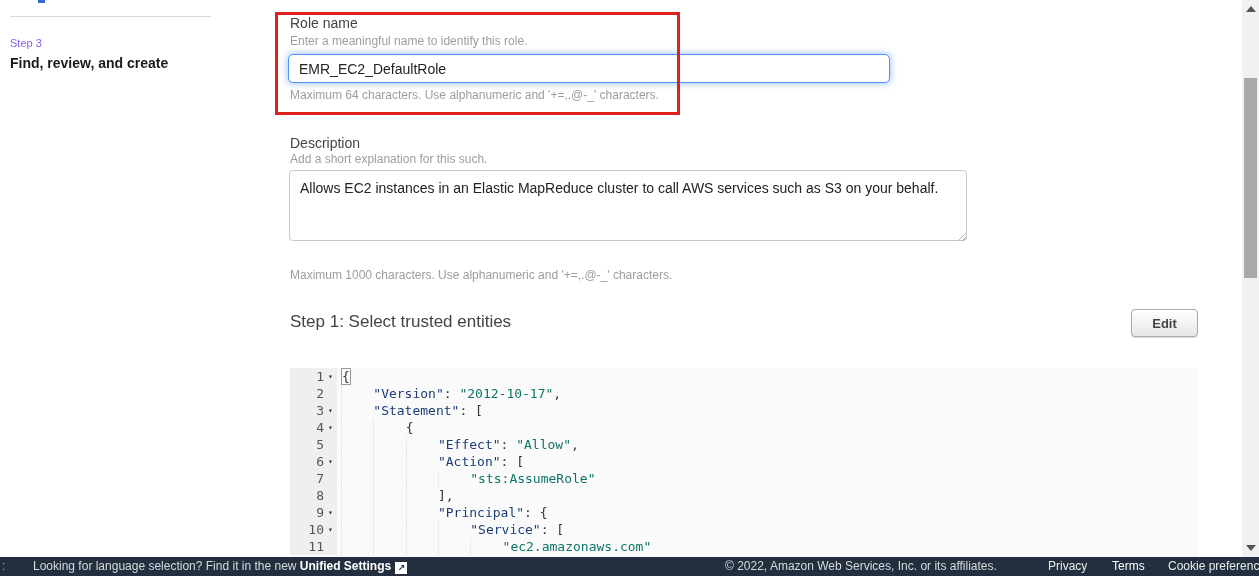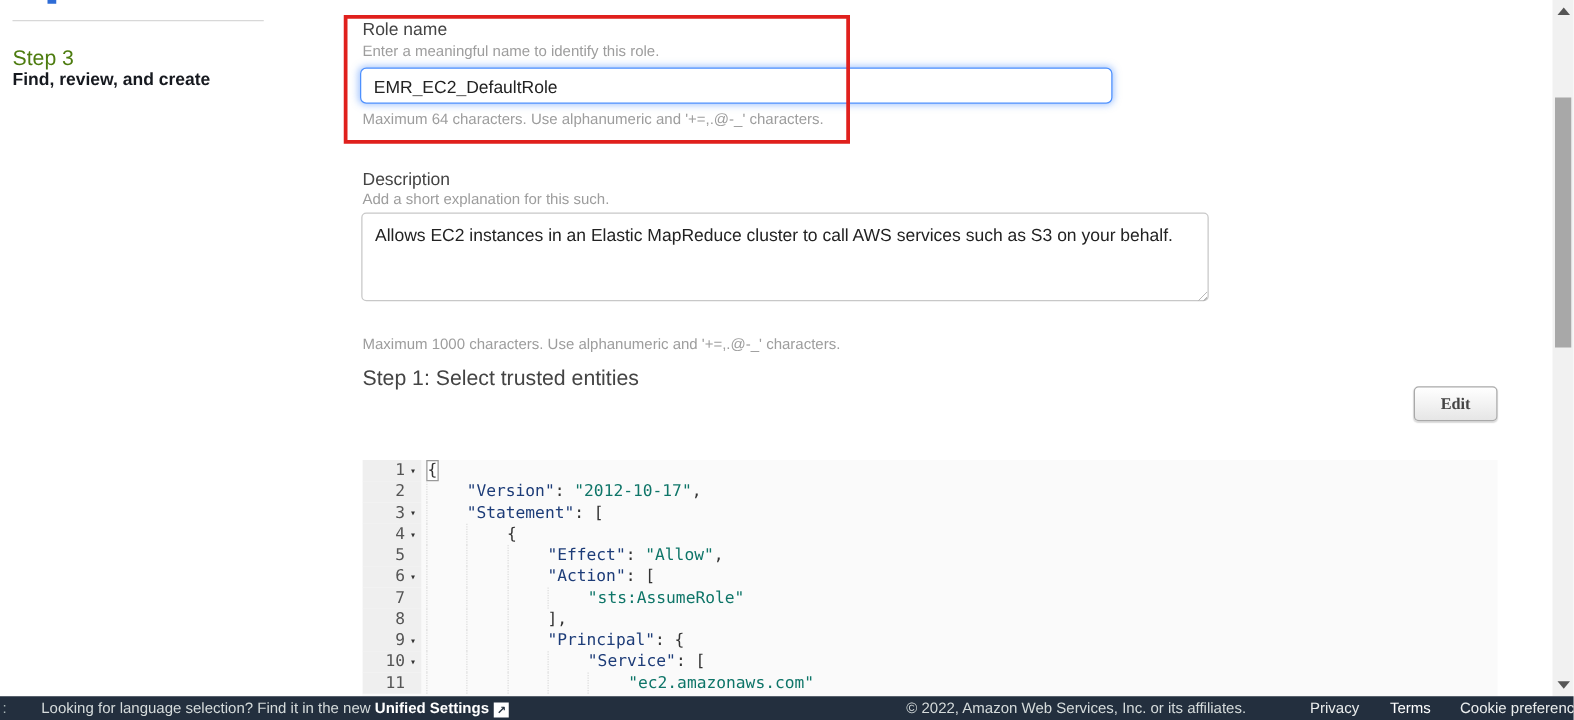--- a/index.html
+++ b/index.html
@@ -4,21 +4,21 @@
 <style>
   * { margin:0; padding:0; box-sizing:border-box; }
   html,body { width:1259px; height:576px; overflow:hidden; background:#fff;
               font-family:"Liberation Sans","DejaVu Sans",sans-serif; }
   .abs { position:absolute; }
   #stage { position:relative; width:1259px; height:576px; background:#fff; }
 
   
   .sidebar-divider { left:10px; top:16px; width:201px; height:1px; background:#d8d8d8; }
   .top-fragment { left:38px; top:0; width:7px; height:3px; background:#2e6cd6; }
-  .step-label { left:10px; top:37px; font-size:17px; color:#4d7c0f; }
+  .step-label { left:10px; top:37px; font-size:11px; color:#8b5cf6; }
   .step-title { left:10px; top:55px; font-size:14px; font-weight:bold; color:#16191f; }
 
   
   .red-box { left:275px; top:12px; width:405px; height:103px; border:3px solid #e0201d;
              z-index:6; pointer-events:none; }
 
   
   .field-label { font-size:14px; color:#444; }
   .field-help  { font-size:12px; color:#9d9d9d; }
   .constraint  { font-size:12px; color:#9d9d9d; }
@@ -34,26 +34,26 @@
   .desc-textarea { left:289px; top:170px; width:678px; height:71px; border:1px solid #c8c8c8;
                    border-radius:4px; padding:8px 10px; font-size:14px; color:#222;
                    font-family:"Liberation Sans",sans-serif; resize:none; outline:none;
                    overflow:hidden; line-height:18px; }
   .resize-handle { left:957px; top:232px; width:9px; height:9px;
                    background:repeating-linear-gradient(-45deg, transparent 0 2px, #b9b9b9 2px 3px);
                    clip-path:polygon(100% 0, 100% 100%, 0 100%); z-index:3; }
   .desc-constraint { left:290px; top:252px;margin-top:16px; }
 
   
-  .section-heading { left:290px; top:293px; font-size:17px; color:#444; }
+  .section-heading { left:290px; top:312px; font-size:17px; color:#444; }
   .edit-btn { left:1131px; top:309px; width:67px; height:28px;
               background:linear-gradient(#ffffff,#e6e6e6); border:1px solid #a9a9a9;
               border-radius:4px; font-size:13px; font-weight:bold; color:#444;
               box-shadow:0 1px 1px rgba(0,0,0,.15); cursor:pointer;
-              font-family:Liberation Serif, serif; }
+              font-family:Liberation Sans, sans-serif; }
 
   
   .code-editor { left:290px; top:368px; width:908px; height:189px; background:#fafafa;
                  font-family:"DejaVu Sans Mono","Liberation Mono",monospace; font-size:13px;
                  overflow:hidden; cursor:text; }
   .code-line { display:flex; height:17px; line-height:17px; white-space:pre; }
   .gutter-cell { width:47px; min-width:47px; background:#efefef; color:#555;
                  display:flex; justify-content:flex-end; align-items:center; }
   .gutter-num { text-align:right; }
   .gutter-fold { width:13px; font-size:8px; color:#333; text-align:center; cursor:pointer; }

